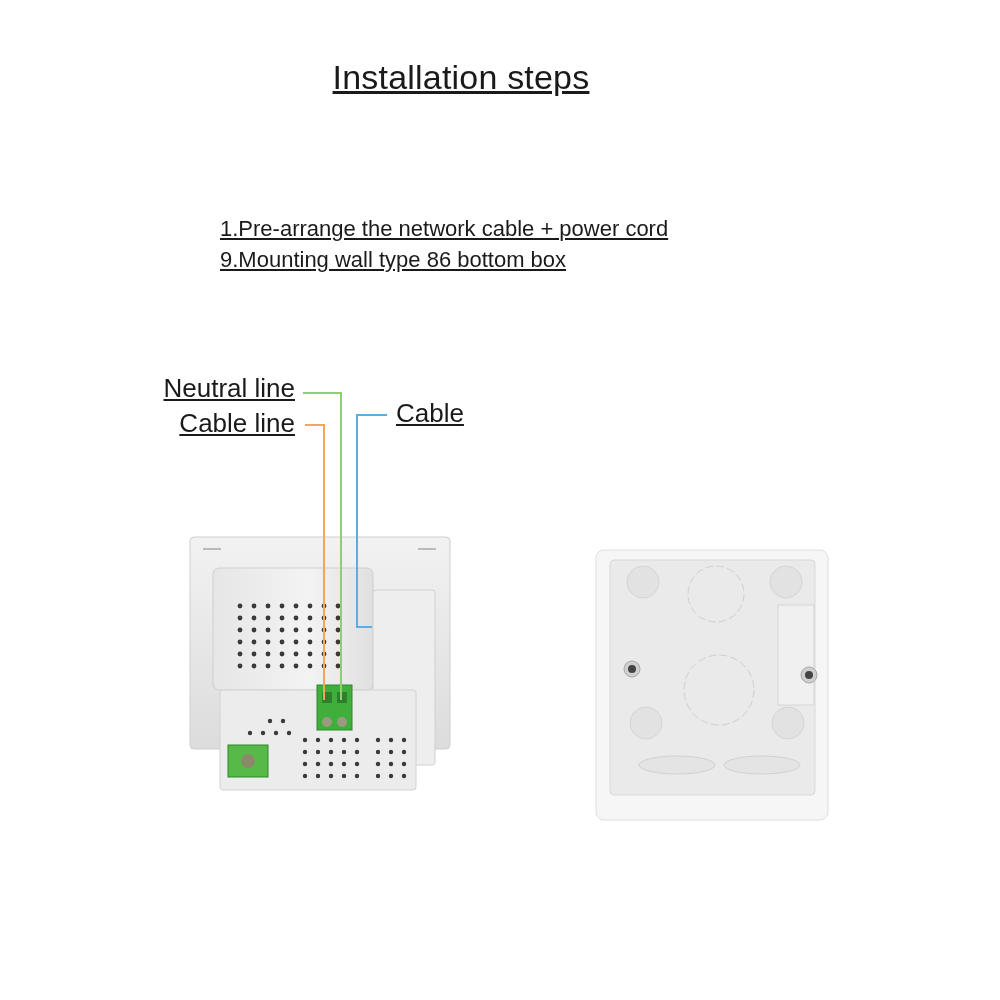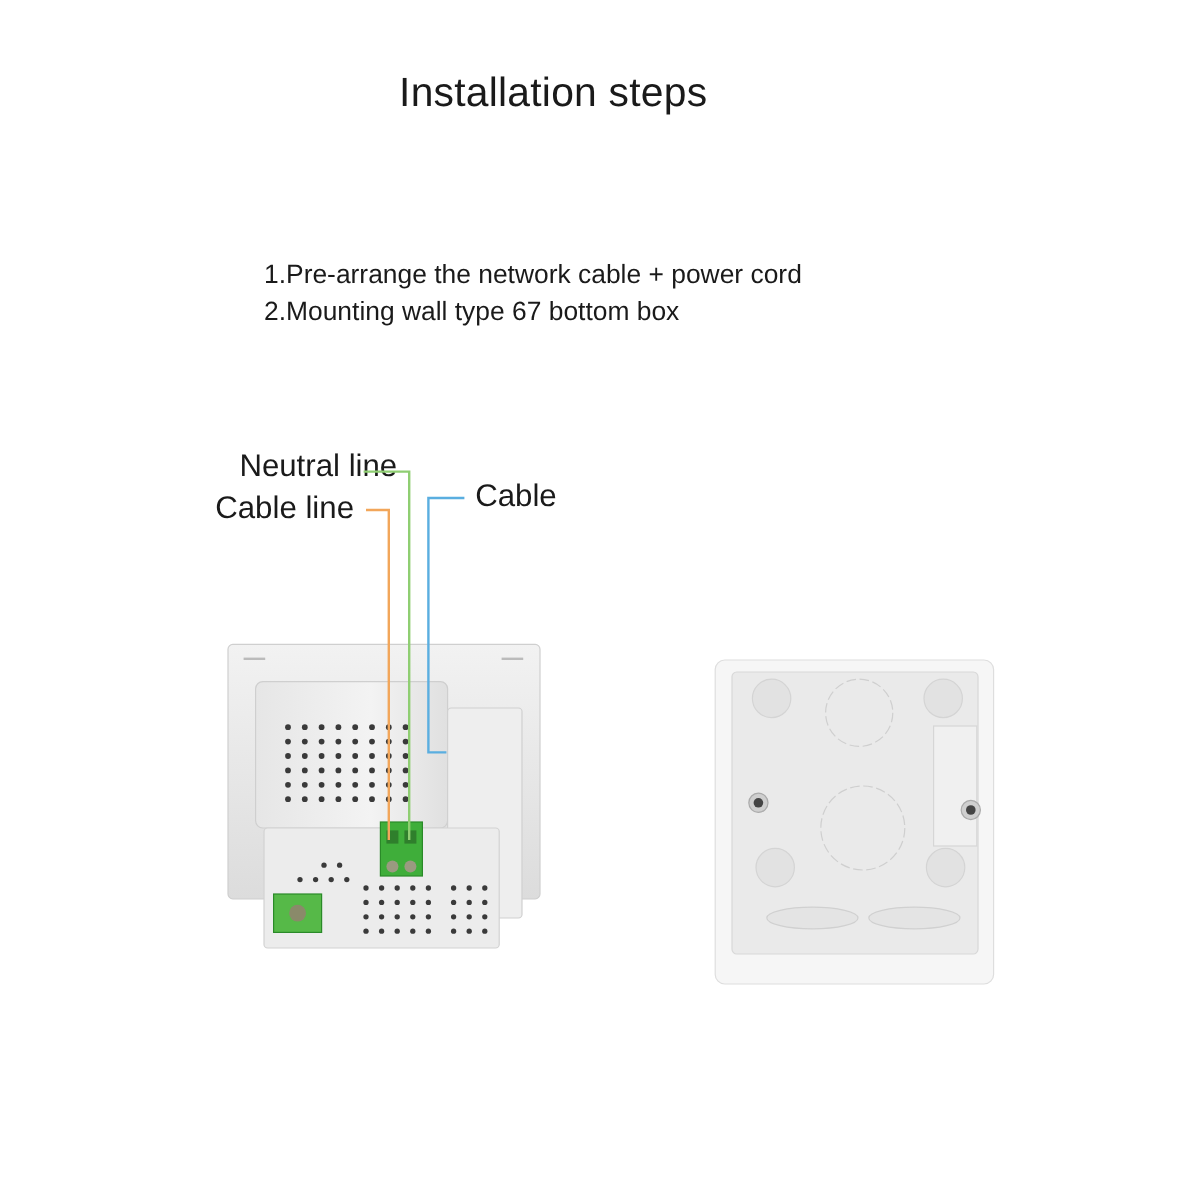--- a/index.html
+++ b/index.html
@@ -1,34 +1,34 @@
 <!DOCTYPE html>
 <html><head>
   <meta charset="utf-8">
   <style>
     html, body { margin:0; padding:0; background:#ffffff; }
     body { width:1000px; height:1000px; position:relative; overflow:hidden;
            font-family:"Liberation Sans", sans-serif; color:#1a1a1a; }
-    .abs { position:absolute; }
+    .abs { position:absolute;text-decoration:underline; }
     #title { left:0; width:922px; top:58px; text-align:center; font-size:34px; letter-spacing:0.2px; }
     .step { left:220px; font-size:22px; line-height:30px; white-space:nowrap; }
     #step1 { top:214px; }
     #step2 { top:245px; }
     .lbl { font-size:26px; white-space:nowrap; }
-    #lbl-neutral { top:373px; right:669px; }
+    #lbl-neutral { top:373px; right:705px; }
     #lbl-fire { top:408px; right:705px; }
     #lbl-cable { top:398px; left:396px; }
     svg.full { position:absolute; left:0; top:0; }
   </style>
 </head>
 <body>
 
 <div id="title" class="abs">Installation steps</div>
 <div id="step1" class="abs step">1.Pre-arrange the network cable + power cord</div>
-<div id="step2" class="abs step">2.Mounting wall type 67 bottom box</div>
+<div id="step2" class="abs step">9.Mounting wall type 86 bottom box</div>
 
 <div id="lbl-neutral" class="abs lbl">Neutral line</div>
 <div id="lbl-fire" class="abs lbl">Cable line</div>
 <div id="lbl-cable" class="abs lbl">Cable</div>
 
 <svg class="full" width="1000" height="1000">
   <defs>
     <linearGradient id="panelG" x1="0" y1="0" x2="0" y2="1">
       <stop offset="0" stop-color="#f2f2f2"></stop>
         <stop offset="1" stop-color="#dcdcdc"></stop>

